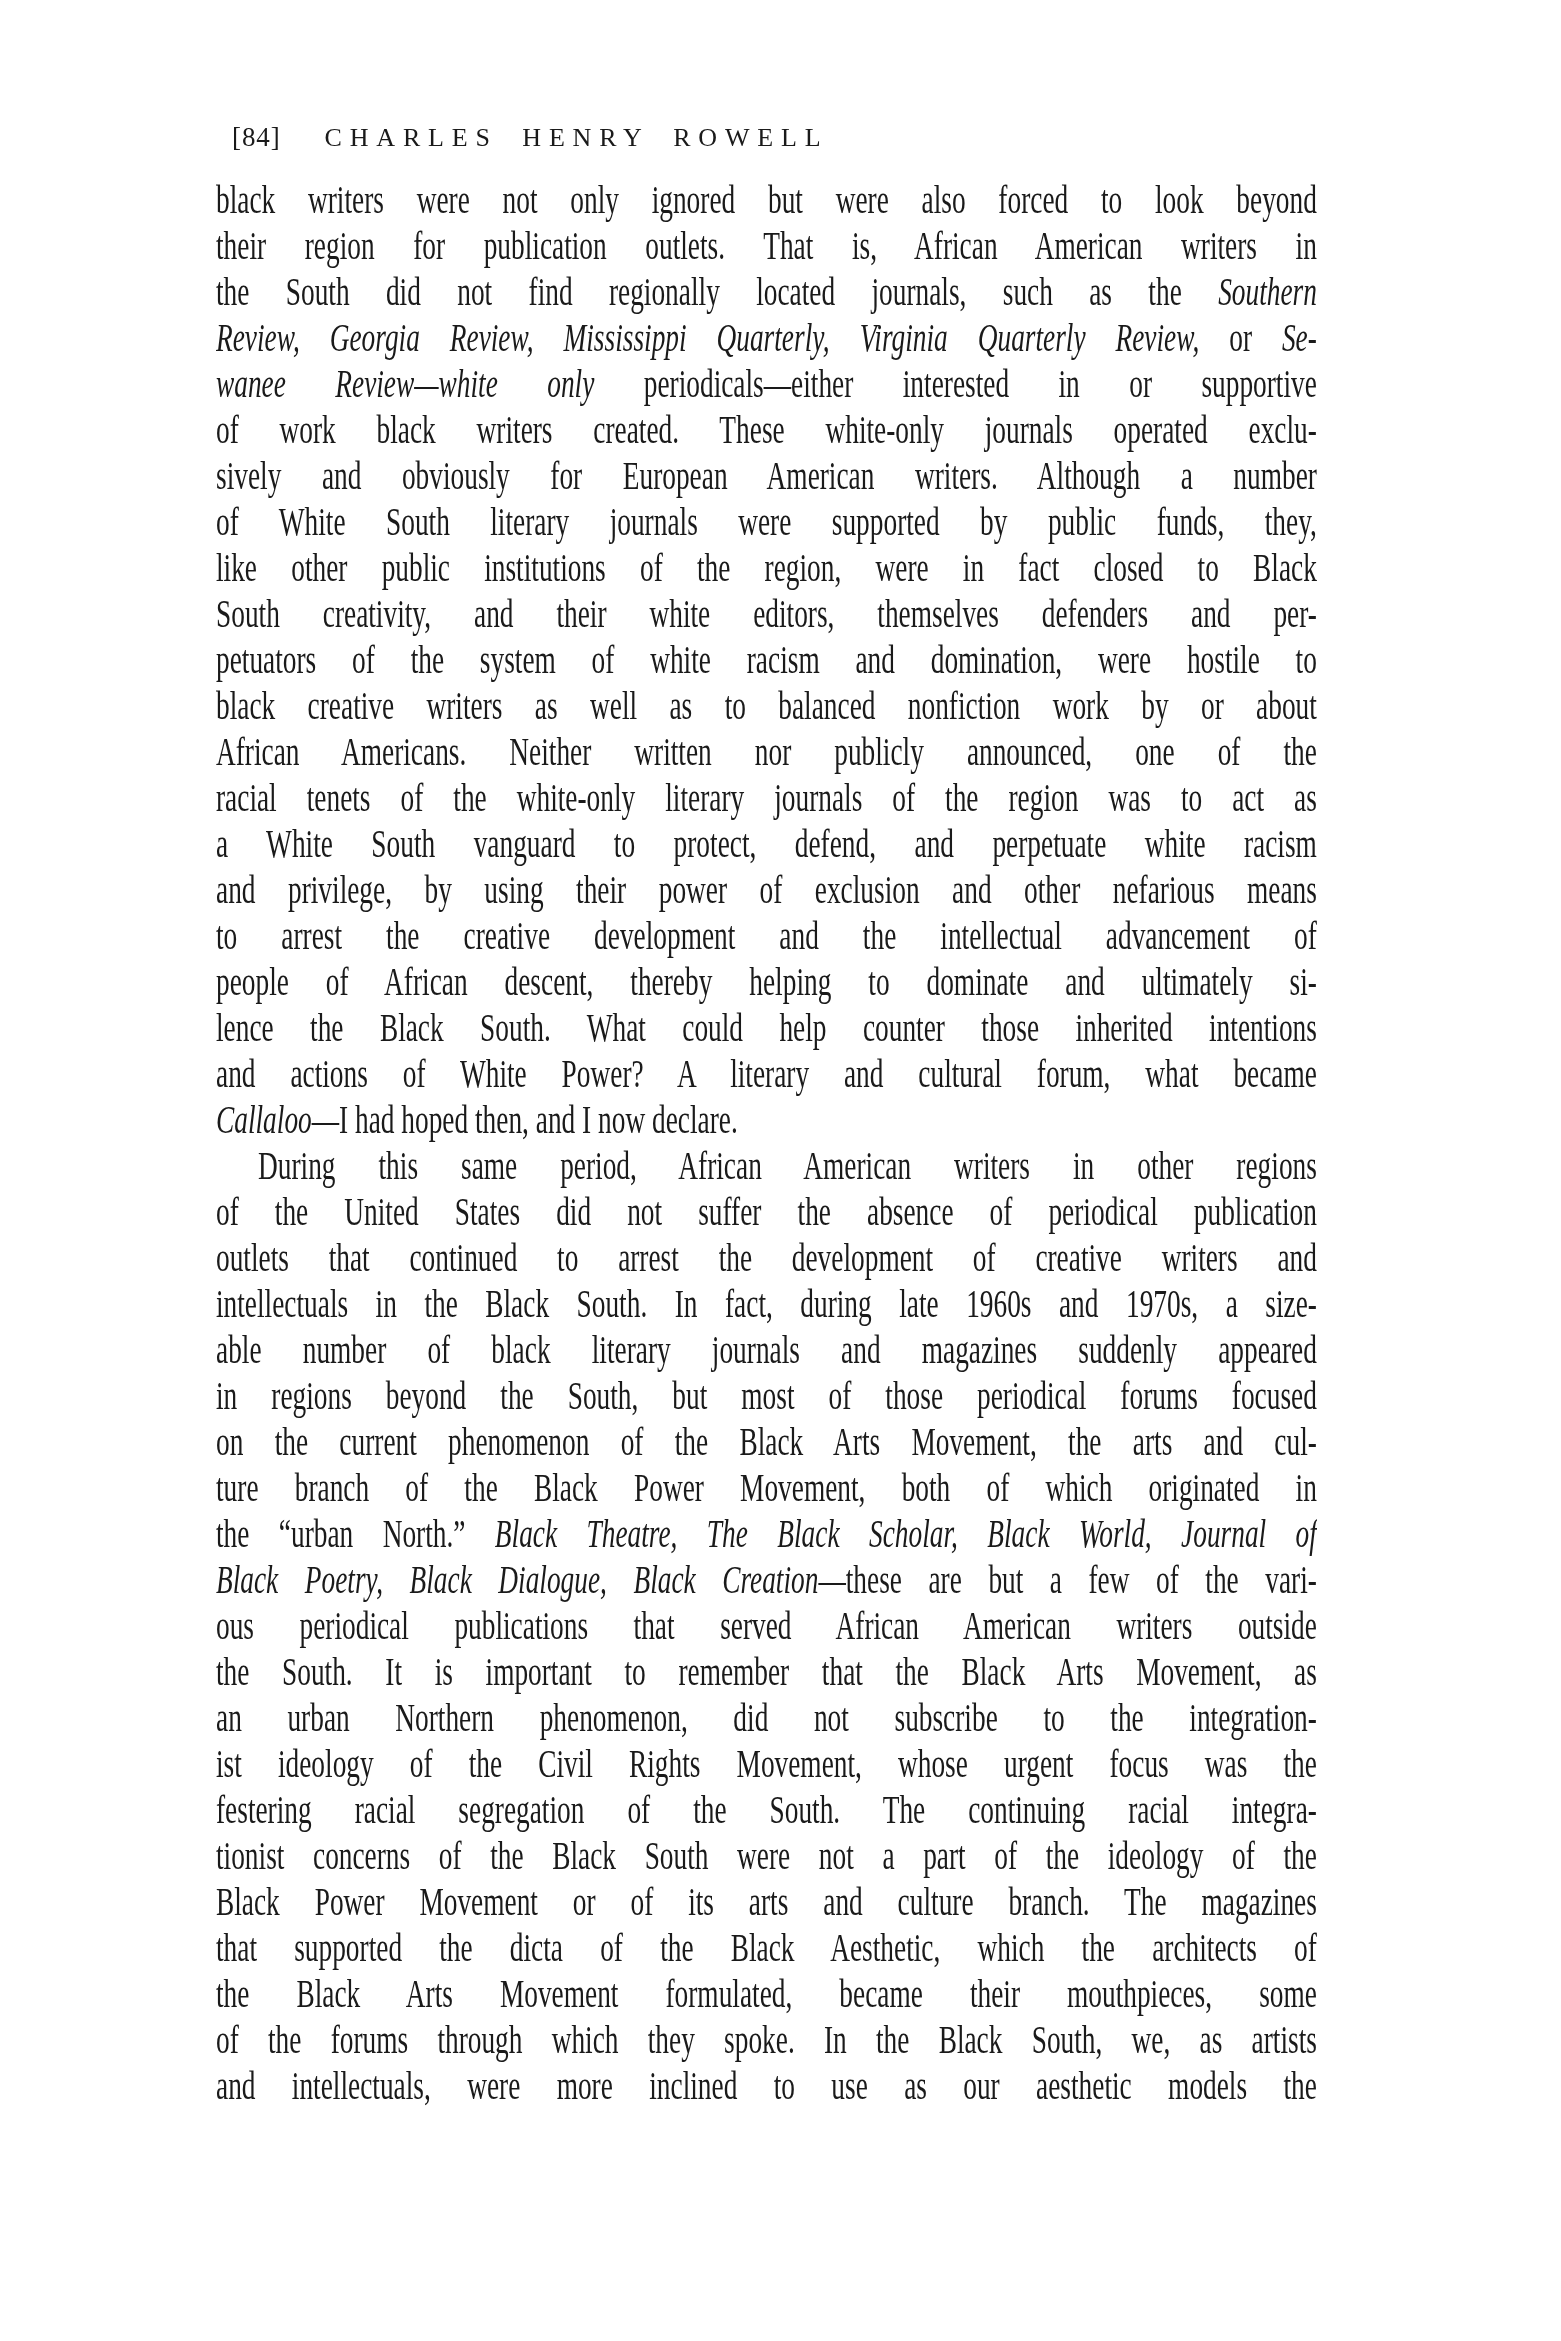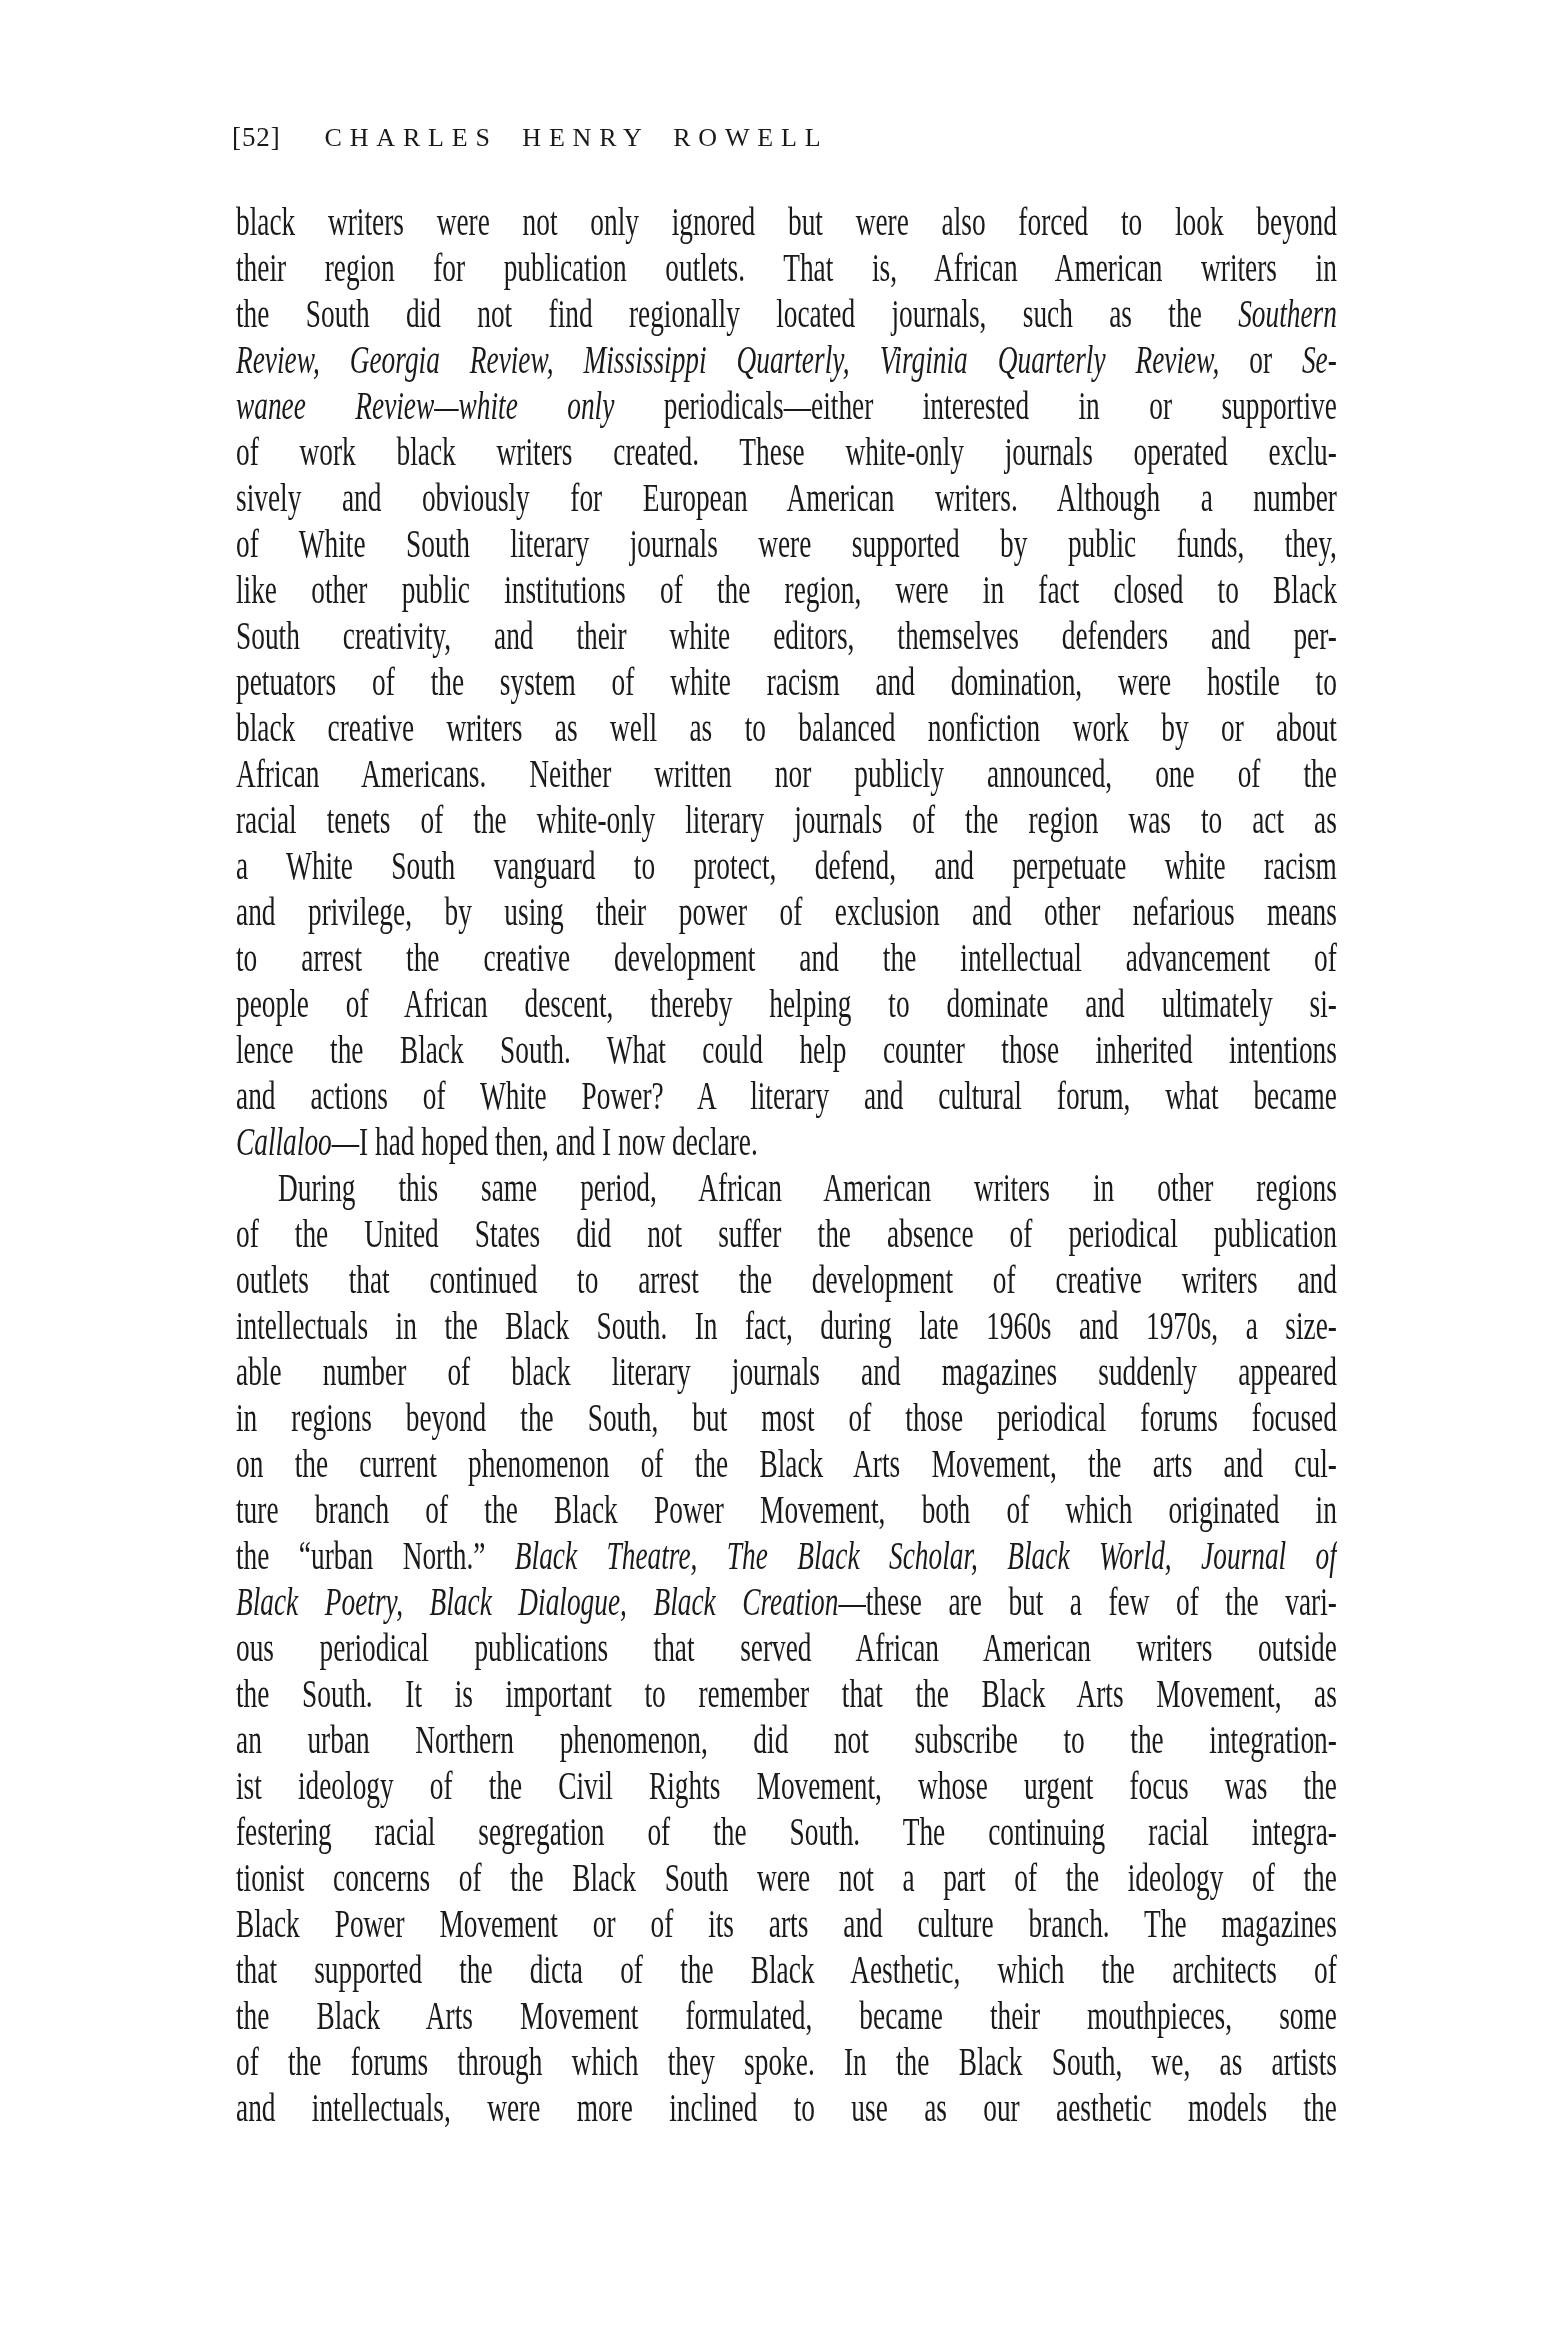--- a/index.html
+++ b/index.html
@@ -28,24 +28,23 @@
     letter-spacing: 0.9px;
   }
   .author {
     margin-left: 44px;
     font-size: 26px;
     letter-spacing: 7.8px;
     word-spacing: 10.4px;
   }
   .body-text {
     position: absolute;
-    left: 236px;
+    left: 216px;
     top: 177px;
     width: 1101px;
-    margin-top: 22px;
   }
   .line {
     width: 1570px;
     transform: scaleX(0.7012);
     transform-origin: left top;
     height: 46px;
     line-height: 46px;
     font-size: 39px;
     text-align: justify;
     text-align-last: justify;
@@ -61,21 +60,21 @@
   }
   .it {
     font-style: italic;
   }
 </style>
 </head>
 <body>
 
 <div class="page">
   <header class="running-head">
-    <span class="folio">[52]</span><span class="author">CHARLES HENRY ROWELL</span>
+    <span class="folio">[84]</span><span class="author">CHARLES HENRY ROWELL</span>
   </header>
   <main class="body-text" id="body-text">
       <div class="line"><span>black writers were not only ignored but were also forced to look beyond</span></div>
       <div class="line"><span>their region for publication outlets. That is, African American writers in</span></div>
       <div class="line"><span>the South did not find regionally located journals, such as the </span><span class="it">Southern</span></div>
       <div class="line"><span class="it">Review, Georgia Review, Mississippi Quarterly, Virginia Quarterly Review,</span><span> or </span><span class="it">Se-</span></div>
       <div class="line"><span class="it">wanee Review—white only</span><span> periodicals—either interested in or supportive</span></div>
       <div class="line"><span>of work black writers created. These white-only journals operated exclu-</span></div>
       <div class="line"><span>sively and obviously for European American writers. Although a number</span></div>
       <div class="line"><span>of White South literary journals were supported by public funds, they,</span></div>

